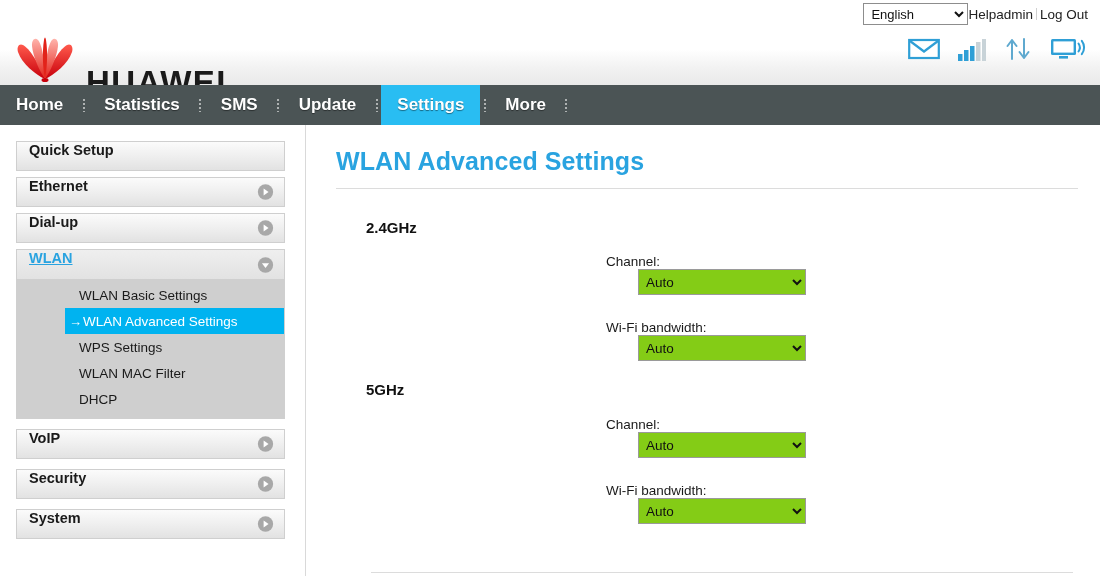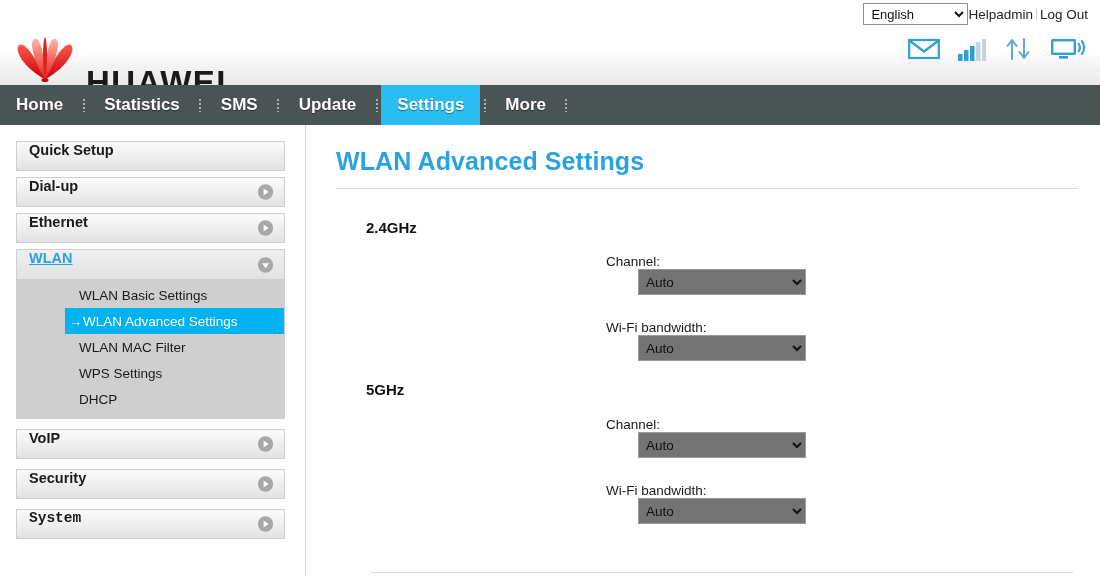--- a/index.html
+++ b/index.html
@@ -229,21 +229,21 @@
     width: 232px;
     font-size: 13.5px;
     color: #1a1a1a;
   }
   .sel {
     width: 168px;
     height: 26px;
     font-family: "Liberation Sans", sans-serif;
     font-size: 13.5px;
     color: #111;
-    background: #737373;
+    background: #84cc16;
     border: 1px solid #9a9a9a;
     padding: 0 3px;
   }
 </style>
 </head>
 <body>
 
 <div id="header">
 
   <div id="brand">
@@ -338,31 +338,31 @@
   <div id="sidebar">
 
     <div class="menu-group">
       <div class="menu-head">
         <span>Quick Setup</span>
       </div>
     </div>
 
     <div class="menu-group">
       <div class="menu-head">
+        <span>Ethernet</span>
+        <svg class="menu-arrow" viewBox="0 0 20 20">
+          <circle cx="10" cy="10" r="9" fill="#a8a8a8"></circle>
+          <path d="M7.8 5.8 L13.6 10 L7.8 14.2 Z" fill="#ffffff"></path>
+        </svg>
+      </div>
+    </div>
+
+    <div class="menu-group">
+      <div class="menu-head">
         <span>Dial-up</span>
-        <svg class="menu-arrow" viewBox="0 0 20 20">
-          <circle cx="10" cy="10" r="9" fill="#a8a8a8"></circle>
-          <path d="M7.8 5.8 L13.6 10 L7.8 14.2 Z" fill="#ffffff"></path>
-        </svg>
-      </div>
-    </div>
-
-    <div class="menu-group">
-      <div class="menu-head">
-        <span>Ethernet</span>
         <svg class="menu-arrow" viewBox="0 0 20 20">
           <circle cx="10" cy="10" r="9" fill="#a8a8a8"></circle>
           <path d="M7.8 5.8 L13.6 10 L7.8 14.2 Z" fill="#ffffff"></path>
         </svg>
       </div>
     </div>
 
     <div class="menu-group">
       <div class="menu-head open">
         <span>WLAN</span>
@@ -373,24 +373,24 @@
       </div>
       <div class="submenu">
         <div class="sub-item">
           <span>WLAN Basic Settings</span>
         </div>
         <div class="sub-item active">
           <span class="sub-arrow">→</span>
           <span>WLAN Advanced Settings</span>
         </div>
         <div class="sub-item">
-          <span>WLAN MAC Filter</span>
+          <span>WPS Settings</span>
         </div>
         <div class="sub-item">
-          <span>WPS Settings</span>
+          <span>WLAN MAC Filter</span>
         </div>
         <div class="sub-item">
           <span>DHCP</span>
         </div>
       </div>
     </div>
 
     <div class="menu-group" style="margin-top:10px;">
       <div class="menu-head">
         <span>VoIP</span>
@@ -404,21 +404,21 @@
     <div class="menu-group" style="margin-top:10px;">
       <div class="menu-head">
         <span>Security</span>
         <svg class="menu-arrow" viewBox="0 0 20 20">
           <circle cx="10" cy="10" r="9" fill="#a8a8a8"></circle>
           <path d="M7.8 5.8 L13.6 10 L7.8 14.2 Z" fill="#ffffff"></path>
         </svg>
       </div>
     </div>
 
-    <div class="menu-group" style="margin-top:10px;font-family:Liberation Mono, monospace;">
+    <div class="menu-group" style="margin-top:10px;">
       <div class="menu-head">
         <span>System</span>
         <svg class="menu-arrow" viewBox="0 0 20 20">
           <circle cx="10" cy="10" r="9" fill="#a8a8a8"></circle>
           <path d="M7.8 5.8 L13.6 10 L7.8 14.2 Z" fill="#ffffff"></path>
         </svg>
       </div>
     </div>
 
   </div>

